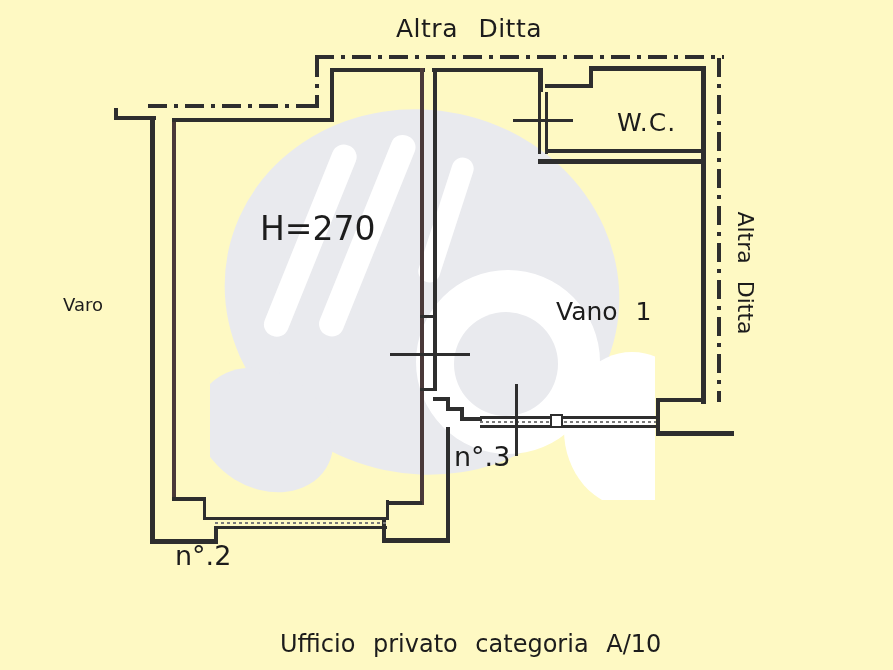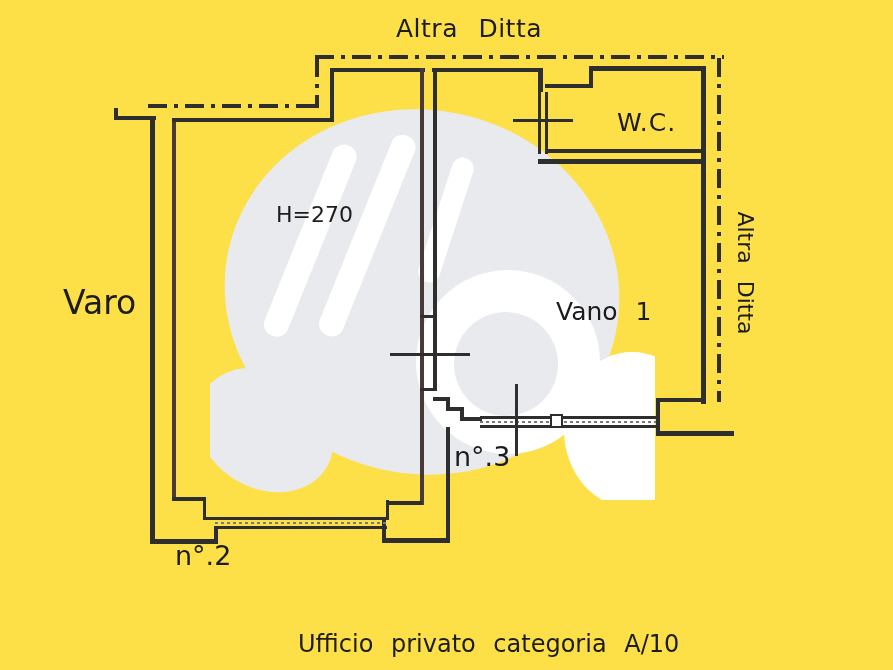--- a/index.html
+++ b/index.html
@@ -2,50 +2,50 @@
 <html><head>
 <meta charset="utf-8">
 <style>
   :root{
     --wall:#2e2e2e;
     --ink:#1c1c1c;
     --wm:#e9eaee;
   }
   html,body{margin:0;padding:0;background:#fff;}
   #stage{
-    position:relative;width:893px;height:670px;background:#fde047;
+    position:relative;width:893px;height:670px;background:#fef9c3;
     font-family:"DejaVu Sans",sans-serif;color:var(--ink);overflow:hidden;
   }
   
   .w{position:absolute;background:var(--wall);z-index:2;}
   .w.tint{background:#4a3939;}
   .thin{background:var(--wall);}
   
   .dd-h{position:absolute;height:4px;z-index:2;
     background:repeating-linear-gradient(to right,var(--wall) 0 19px,transparent 19px 26px,var(--wall) 26px 30px,transparent 30px 37px);}
   .dd-v{position:absolute;width:4px;z-index:2;
     background:repeating-linear-gradient(to bottom,var(--wall) 0 19px,transparent 19px 26px,var(--wall) 26px 30px,transparent 30px 37px);}
   
   .hatch{position:absolute;height:2px;z-index:2;
     background:repeating-linear-gradient(to right,#7a7a7a 0 3px,transparent 3px 6px);}
   .sillbox{position:absolute;width:9px;height:10px;background:#fff;border:2px solid var(--wall);z-index:3;}
   
   .t{position:absolute;z-index:4;white-space:nowrap;color:var(--ink);}
   .t-altra-top{left:396px;top:14px;font-size:25px;word-spacing:12px;letter-spacing:.5px;}
   .t-altra-right{left:745px;top:273px;font-size:22px;word-spacing:10px;
     transform:translate(-50%,-50%) rotate(90deg);}
-  .t-varo{left:63px;top:283px;font-size:33px;}
-  .t-h270{left:260px;top:202px;font-size:22px;margin-left:16px;}
+  .t-varo{left:63px;top:294px;font-size:18px;}
+  .t-h270{left:260px;top:209px;font-size:33px;}
   .t-vano2{left:262px;top:300px;font-size:25px;word-spacing:10px;}
   .t-vano1{left:531px;top:297px;font-size:25px;word-spacing:10px;margin-left:25px;}
   .t-wc{left:617px;top:108px;font-size:25px;letter-spacing:1px;}
   .t-n2{left:175px;top:540px;font-size:27px;}
   .t-n3{left:454px;top:441px;font-size:27px;}
   .t-title1{left:280px;top:603px;font-size:24px;word-spacing:13px;letter-spacing:1px;}
-  .t-title2{left:280px;top:630px;font-size:24px;word-spacing:10px;margin-left:18px;}
+  .t-title2{left:280px;top:630px;font-size:24px;word-spacing:10px;}
   
   #wm{position:absolute;left:210px;top:100px;width:445px;height:400px;z-index:0;}
 </style>
 </head>
 <body>
 
 <div id="stage">
 
   <svg id="wm" viewBox="0 0 445 400" aria-hidden="true">
     <g fill="#e9eaee">

